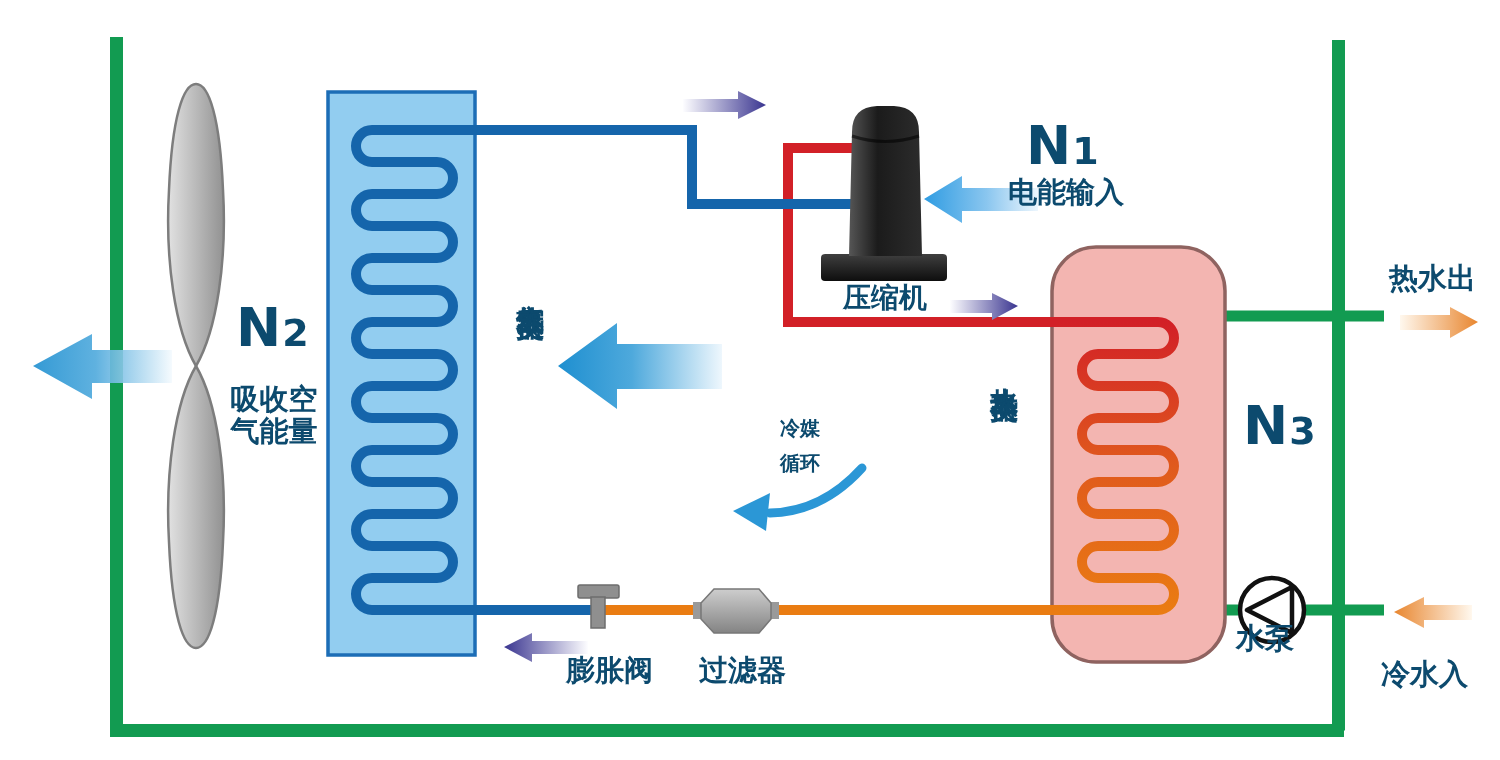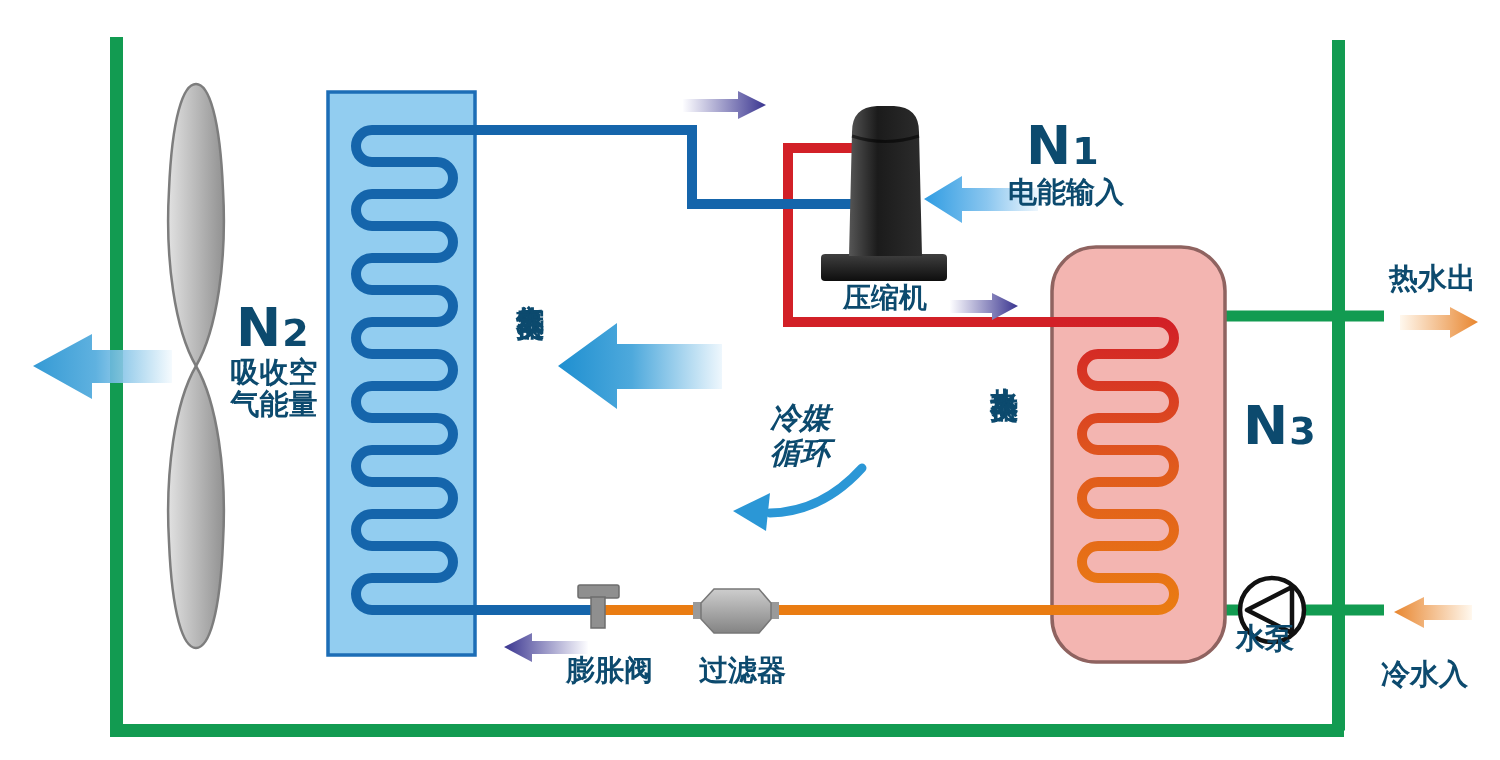--- a/index.html
+++ b/index.html
@@ -142,33 +142,33 @@
     <polygon points="766,105 738,91 738,99 683,99 683,112 738,112 738,119" fill="url(#gA_p1)"></polygon>
     <polygon points="1018,306 992,293 992,300 950,300 950,313 992,313 992,320" fill="url(#gA_p2)"></polygon>
     <polygon points="504,647 532,633 532,641 588,641 588,654 532,654 532,662" fill="url(#gA_p3)"></polygon>
     <polygon points="1478,322 1450,307 1450,315 1400,315 1400,330 1450,330 1450,338" fill="url(#gA_hot)"></polygon>
     <polygon points="1394,612 1424,597 1424,605 1472,605 1472,620 1424,620 1424,628" fill="url(#gA_cold)"></polygon>
     <path d="M 862,468 Q 822,512 770,513" stroke="#2b97d6" stroke-width="9" fill="none" stroke-linecap="round"></path>
     <polygon points="733,511 770,493 766,531" fill="#2b97d6"></polygon>
   </svg>
 
   <div class="lbl bigN" style="left:236px; top:298px;text-align:right;"><span>N</span><span class="sub">2</span></div>
-  <div class="lbl lbl-29 two-line" style="left:218px; top:356px; width:112px;">
+  <div class="lbl lbl-29 two-line" style="left:218px; top:383px; width:112px;">
     <div>吸收空</div>
     <div>气能量</div>
   </div>
 
   <div class="lbl vlabel" style="left:514px; top:281px; height:180px;">空气热交换器</div>
 
   <div class="lbl lbl-28" style="left:843px; top:283px;">压缩机</div>
 
   <div class="lbl bigN" style="left:1026px; top:116px;"><span>N</span><span class="sub">1</span></div>
   <div class="lbl lbl-29" style="left:1008px; top:177px;">电能输入</div>
 
-  <div class="lbl two-line" style="left:752px; top:400px; width:96px; font-size:30px; line-height:35px;font-style:italic;">
+  <div class="lbl two-line" style="left:752px; top:411px; width:96px; font-size:20px; line-height:35px;">
     <div>冷媒</div>
     <div>循环</div>
   </div>
 
   <div class="lbl vlabel" style="left:988px; top:365px; height:160px;">水热交换器</div>
 
   <div class="lbl bigN" style="left:1243px; top:396px;"><span>N</span><span class="sub">3</span></div>
 
   <div class="lbl lbl-29" style="left:566px; top:655px;">膨胀阀</div>
   <div class="lbl lbl-29" style="left:699px; top:655px;">过滤器</div>

